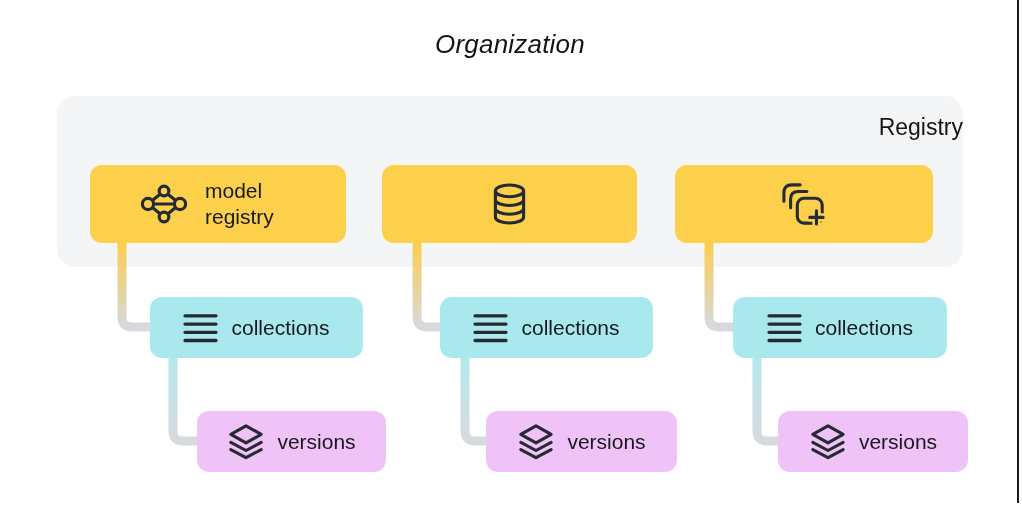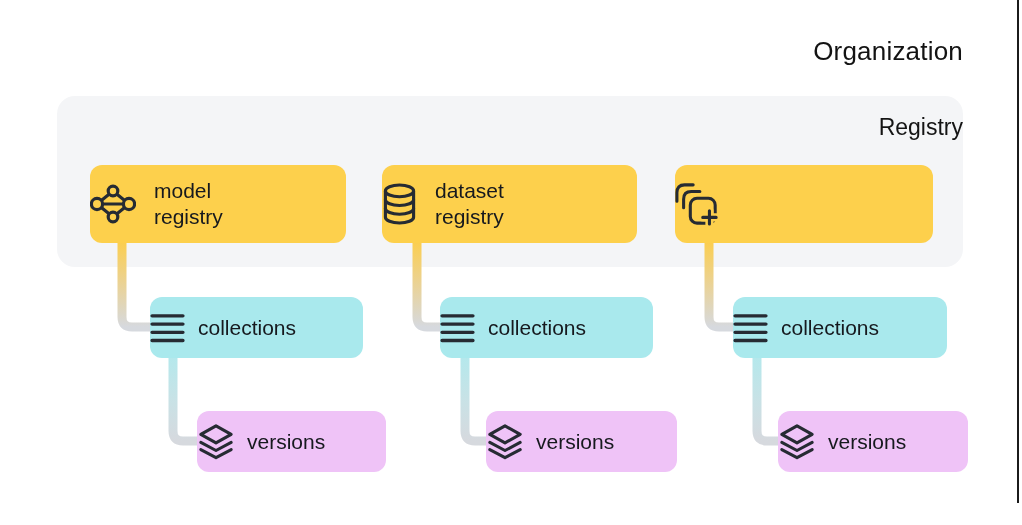--- a/index.html
+++ b/index.html
@@ -2,34 +2,34 @@
 <html><head>
 <meta charset="utf-8">
 <style>
   html,body{margin:0;padding:0;}
   body{
     width:1022px;height:525px;position:relative;background:#ffffff;
     font-family:"Liberation Sans",sans-serif;overflow:hidden;
     -webkit-font-smoothing:antialiased;
   }
   .title{
-    position:absolute;left:57px;top:36px;width:906px;text-align:right;
-    font-size:26px;color:#131313;letter-spacing:.2px;z-index:3;
+    position:absolute;left:57px;top:29px;width:906px;text-align:center;
+    font-size:26px;color:#131313;letter-spacing:.2px;z-index:3;font-style:italic;
   }
   .panel{
     position:absolute;left:57px;top:96px;width:906px;height:171px;
     background:#F4F5F7;border-radius:18px;z-index:0;
   }
   .panel-label{
     position:absolute;left:57px;top:114px;width:906px;text-align:right;
     font-size:23px;color:#141414;z-index:3;
   }
   .connectors{position:absolute;left:0;top:0;z-index:1;}
   .box{
-    position:absolute;display:flex;align-items:center;
+    position:absolute;display:flex;align-items:center;justify-content:center;
     border-radius:12px;z-index:2;
   }
   .box .lbl{font-size:21px;color:#16191E;}
   .reg{top:165px;height:78px;background:#FDD04C;gap:18px;}
   .reg .lbl{width:90px;line-height:1.26;}
   #rb1{left:90px;width:256px}
   #rb2{left:382px;width:255px}
   #rb3{left:675px;width:258px}
   .colx{top:297px;height:61px;background:#A9E9ED;gap:13px;}
   #cb1{left:150px;width:213px}
@@ -93,21 +93,20 @@
 
 <div class="box reg" id="rb2">
   <svg class="icon" width="35" height="43" viewBox="0 0 36 44">
     <g stroke="#262B33" stroke-width="3.2" fill="none" stroke-linecap="round">
       <ellipse cx="18" cy="8" rx="14.5" ry="6"></ellipse>
       <path d="M3.5,8 V35 A14.5,6 0 0 0 32.5,35 V8"></path>
       <path d="M3.5,17 A14.5,6 0 0 0 32.5,17"></path>
       <path d="M3.5,26 A14.5,6 0 0 0 32.5,26"></path>
     </g>
   </svg>
-  <div class="lbl">dataset registry</div>
 </div>
 
 <div class="box reg" id="rb3">
   <svg class="icon" width="44" height="44" viewBox="0 0 46 46">
     <g stroke="#262B33" stroke-width="3.2" fill="none" stroke-linecap="round">
       <path d="M2,20 V11 Q2,3 10,3 H19"></path>
       <path d="M9,27 V18 Q9,10 17,10 H26"></path>
       <rect x="16" y="17" width="26" height="26" rx="7"></rect>
     </g>
     <g fill="none" stroke-linecap="round">

